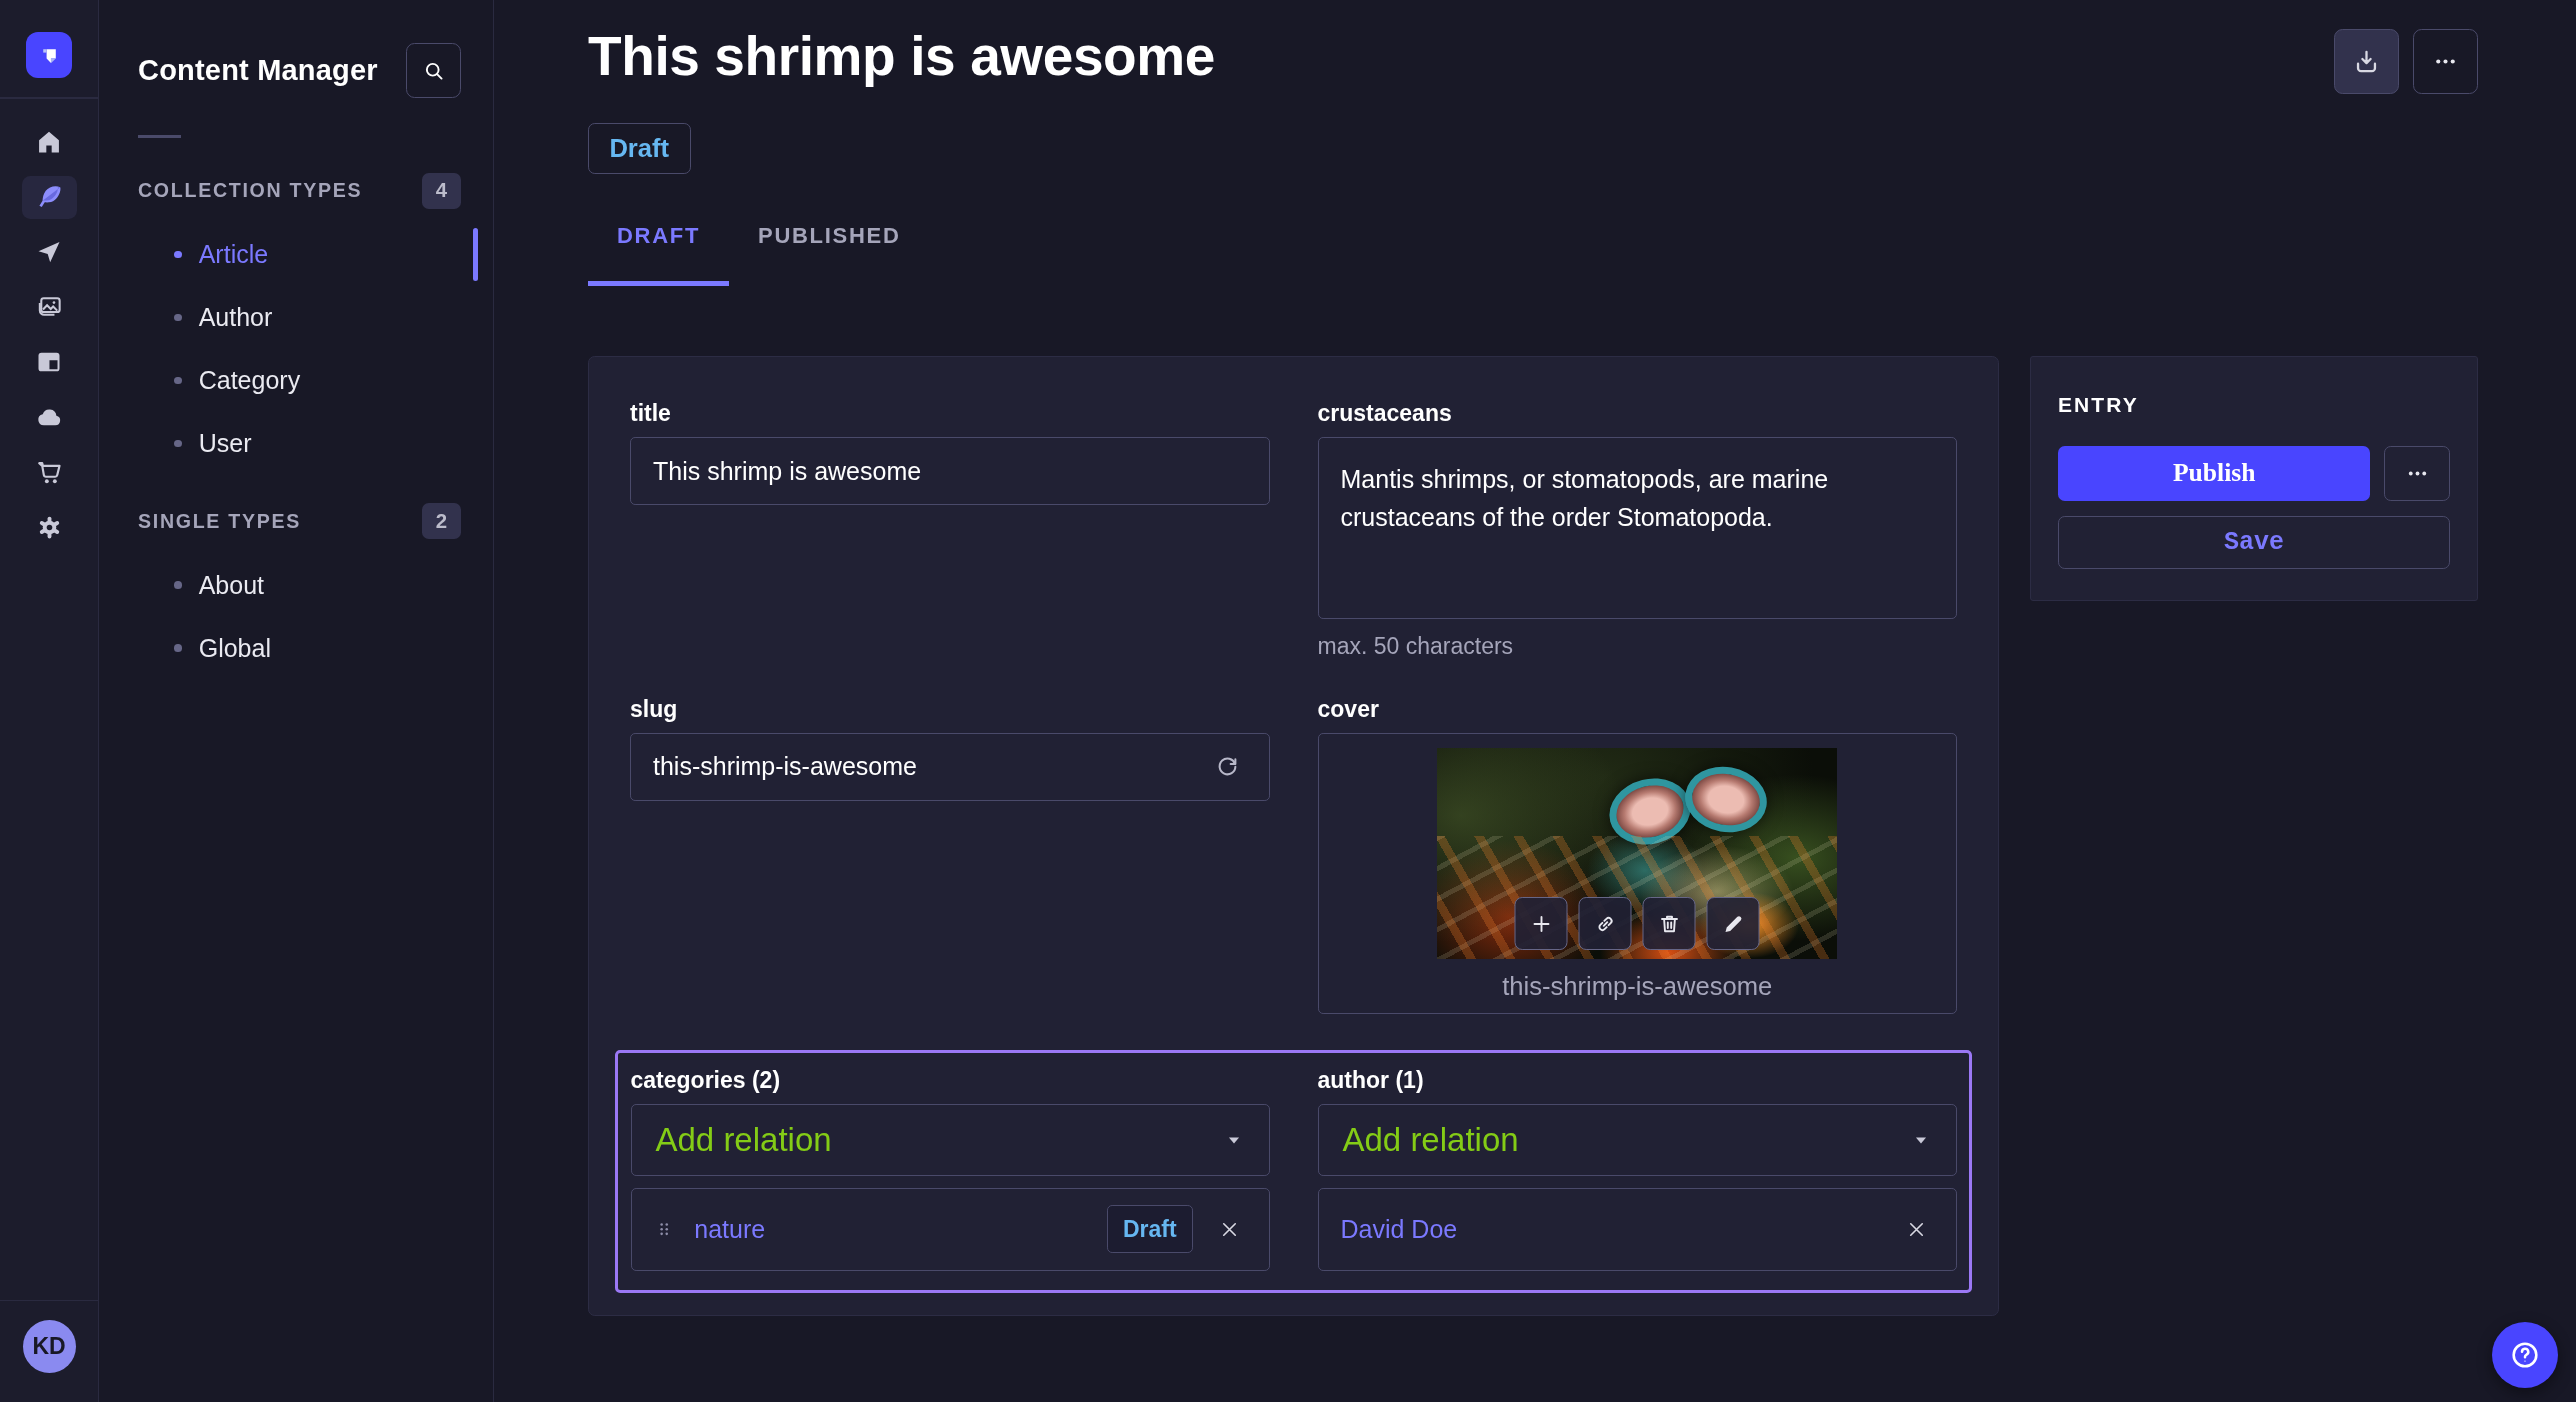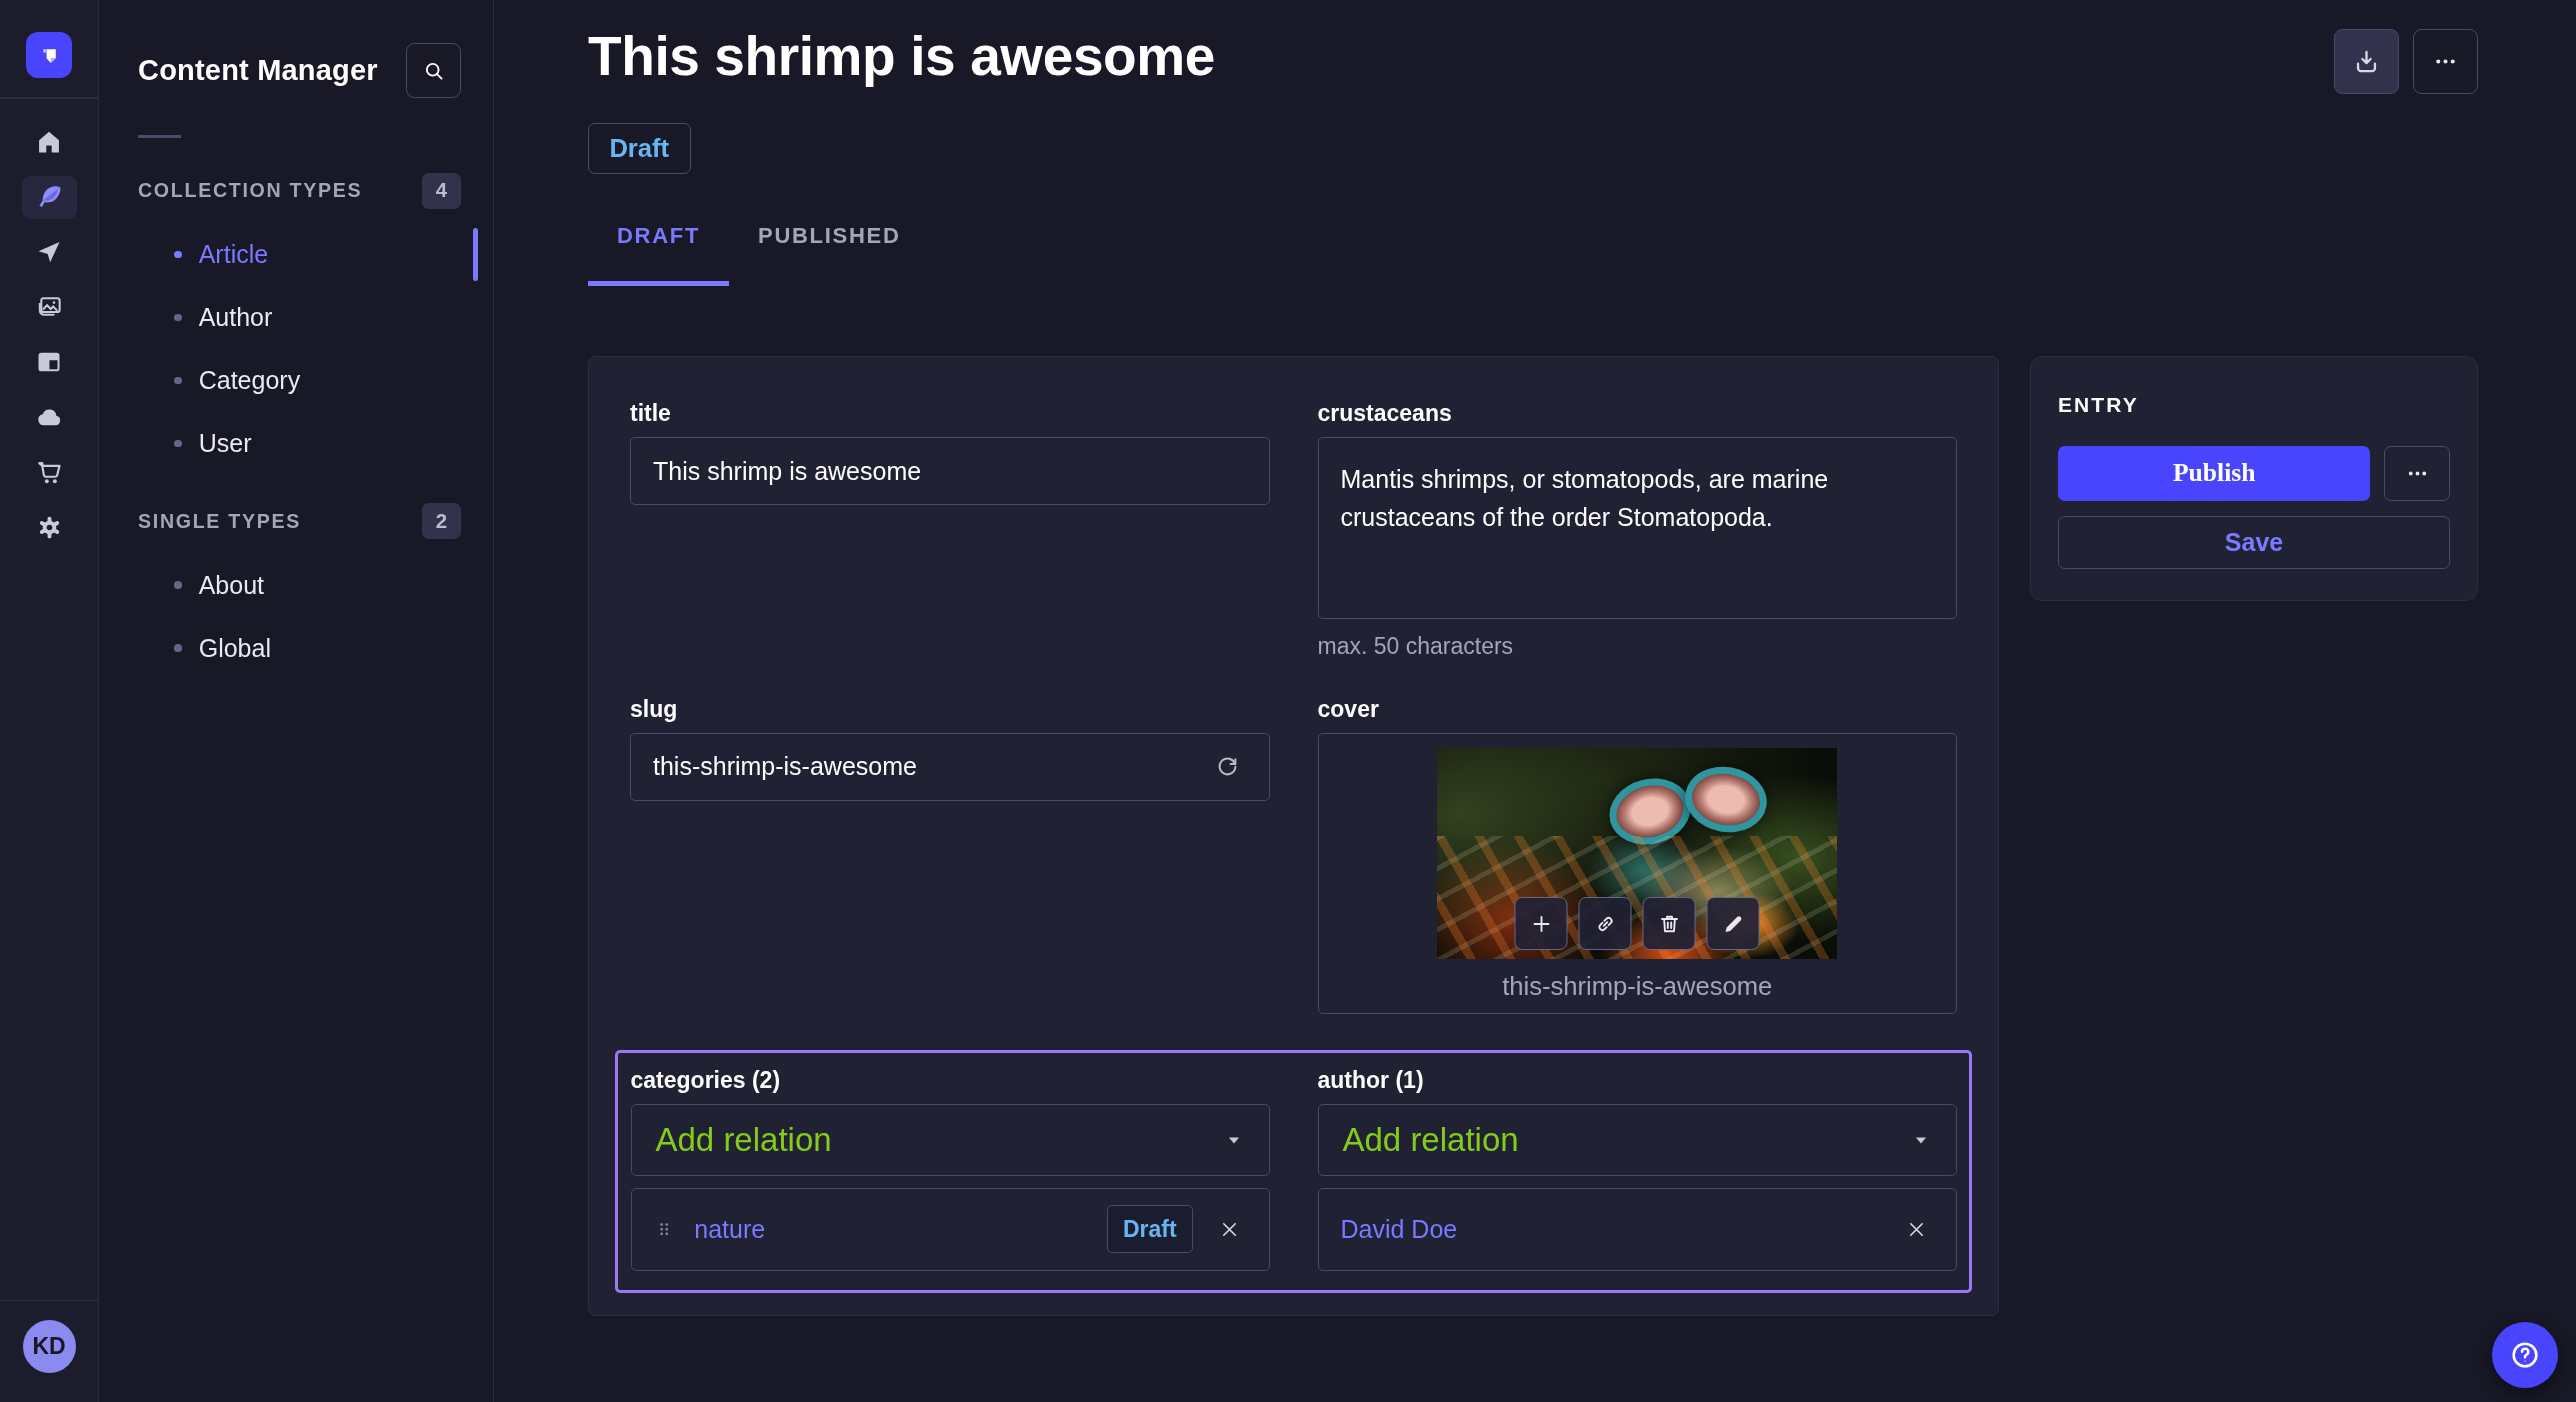--- a/index.html
+++ b/index.html
@@ -182,36 +182,36 @@
     background:#1c1c30; display:flex; align-items:center;
     font-size:23px; font-weight:600;
   }
   .pill.green { color:#5cb176; }
   .pill.blue  { color:#66b7f1; }
   .x-btn { background:none; border:none; cursor:pointer; padding:5.1px; }
 
   
   .entry-panel {
     width:448px; flex-shrink:0; background:#212134; border:1.7px solid #2c2c44;
-    border-radius:12px; padding:36px 27px 31px;
+    border-radius:3px; padding:36px 27px 31px;
   }
   .entry-title { font-size:21px; font-weight:700; letter-spacing:2.1px; }
   .entry-row { display:flex; gap:13.6px; margin-top:29px; }
   .publish-btn {
     flex:1; height:55px; background:#4945ff; color:#fff; border:none; border-radius:6.8px;
     font-size:25.6px; font-weight:600; cursor:pointer; font-family:Liberation Serif, serif;
   }
   .entry-more {
     width:66px; height:55px; border:1.7px solid #4a4a6a; border-radius:6.8px;
     background:transparent; display:grid; place-items:center; cursor:pointer;
   }
   .save-btn {
     width:100%; height:53px; margin-top:15.3px; background:transparent;
     border:1.7px solid #4a4a6a; border-radius:6.8px; color:#7b79ff;
-    font-size:25px; font-weight:600; cursor:pointer; font-family:Liberation Sans, sans-serif;
+    font-size:25px; font-weight:600; cursor:pointer; font-family:Liberation Mono, monospace;
   }
 
   
   .help-fab {
     position:fixed; right:18px; bottom:13.6px; width:66px; height:66px;
     border-radius:50%; background:#4945ff; border:none; display:grid;
     place-items:center; cursor:pointer; box-shadow:0 5.1px 15.3px rgba(0,0,0,.4);
   }
 </style>
 </head>

